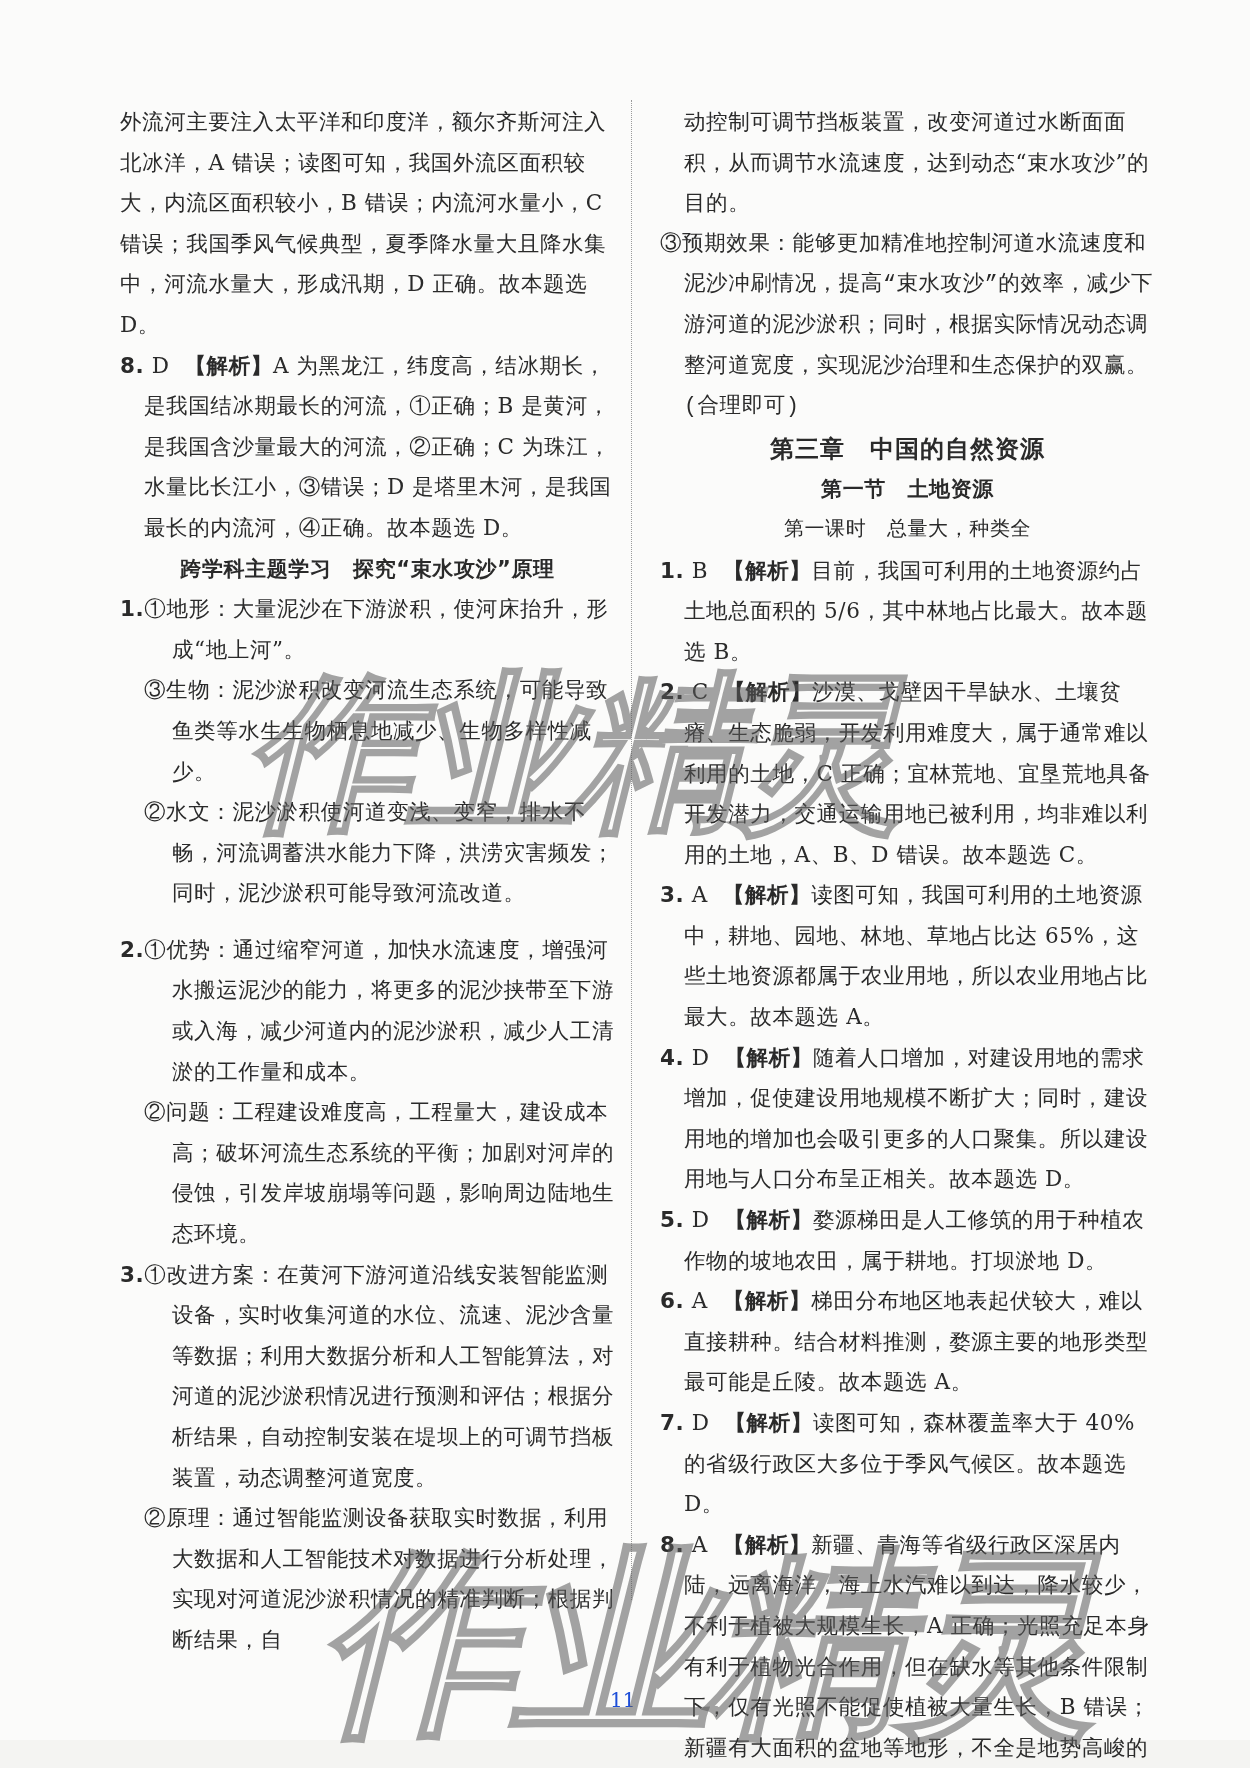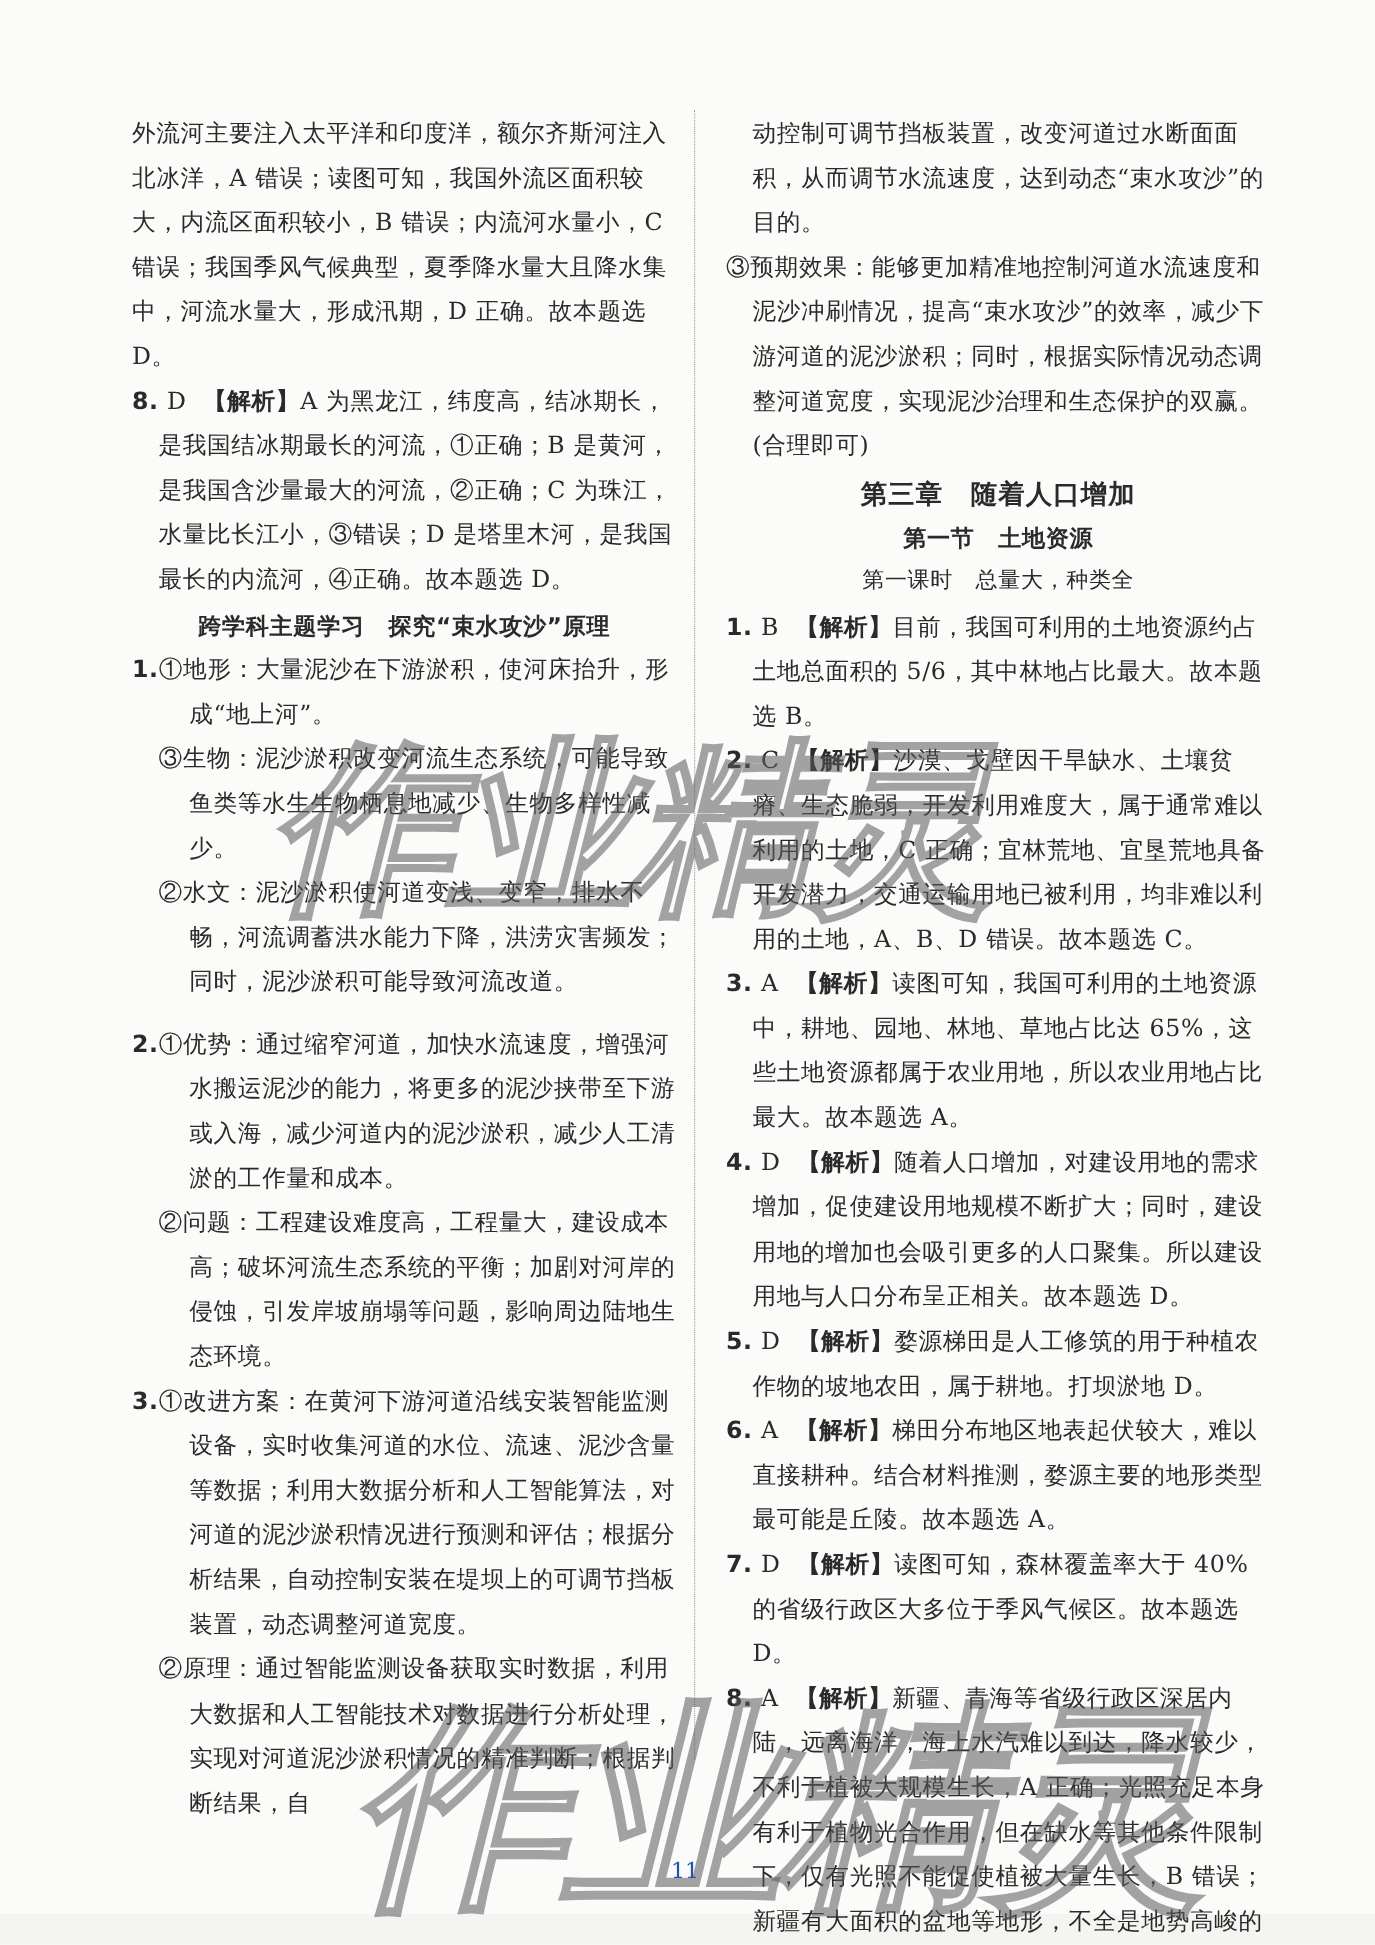--- a/index.html
+++ b/index.html
@@ -100,23 +100,23 @@
     <div class="item">
       <div class="hang2" style="padding-left:52px;text-indent:-52px;">
         <span class="num">3.</span><span>①改进方案：在黄河下游河道沿线安装智能监测设备，实时收集河道的水位、流速、泥沙含量等数据；利用大数据分析和人工智能算法，对河道的泥沙淤积情况进行预测和评估；根据分析结果，自动控制安装在堤坝上的可调节挡板装置，动态调整河道宽度。</span>
       </div>
       <div class="hang2">②原理：通过智能监测设备获取实时数据，利用大数据和人工智能技术对数据进行分析处理，实现对河道泥沙淤积情况的精准判断；根据判断结果，自</div>
     </div>
   </div>
 
   <div class="col col-right">
     <div class="ind2" style="padding-left:24px;">动控制可调节挡板装置，改变河道过水断面面积，从而调节水流速度，达到动态“束水攻沙”的目的。</div>
-    <div class="hang" style="padding-left:24px;text-indent:-24px;">③预期效果：能够更加精准地控制河道水流速度和泥沙冲刷情况，提高“束水攻沙”的效率，减少下游河道的泥沙淤积；同时，根据实际情况动态调整河道宽度，实现泥沙治理和生态保护的双赢。(合理即可)</div>
+    <div class="hang" style="padding-left:24px;text-indent:-24px;font-family:Liberation Mono, monospace;">③预期效果：能够更加精准地控制河道水流速度和泥沙冲刷情况，提高“束水攻沙”的效率，减少下游河道的泥沙淤积；同时，根据实际情况动态调整河道宽度，实现泥沙治理和生态保护的双赢。(合理即可)</div>
 
-    <div class="chapter-title">第三章　随着人口增加</div>
+    <div class="chapter-title">第三章　中国的自然资源</div>
     <div class="section-title">第一节　土地资源</div>
     <div class="lesson-title">第一课时　总量大，种类全</div>
 
     <div class="hang" style="padding-left:24px;text-indent:-24px;">
       <span class="num">1.</span>
       <span>B</span>&nbsp;
       <span class="tag">【解析】</span><span>目前，我国可利用的土地资源约占土地总面积的 5/6，其中林地占比最大。故本题选 B。</span>
     </div>
     <div class="hang" style="padding-left:24px;text-indent:-24px;">
       <span class="num">2.</span>

